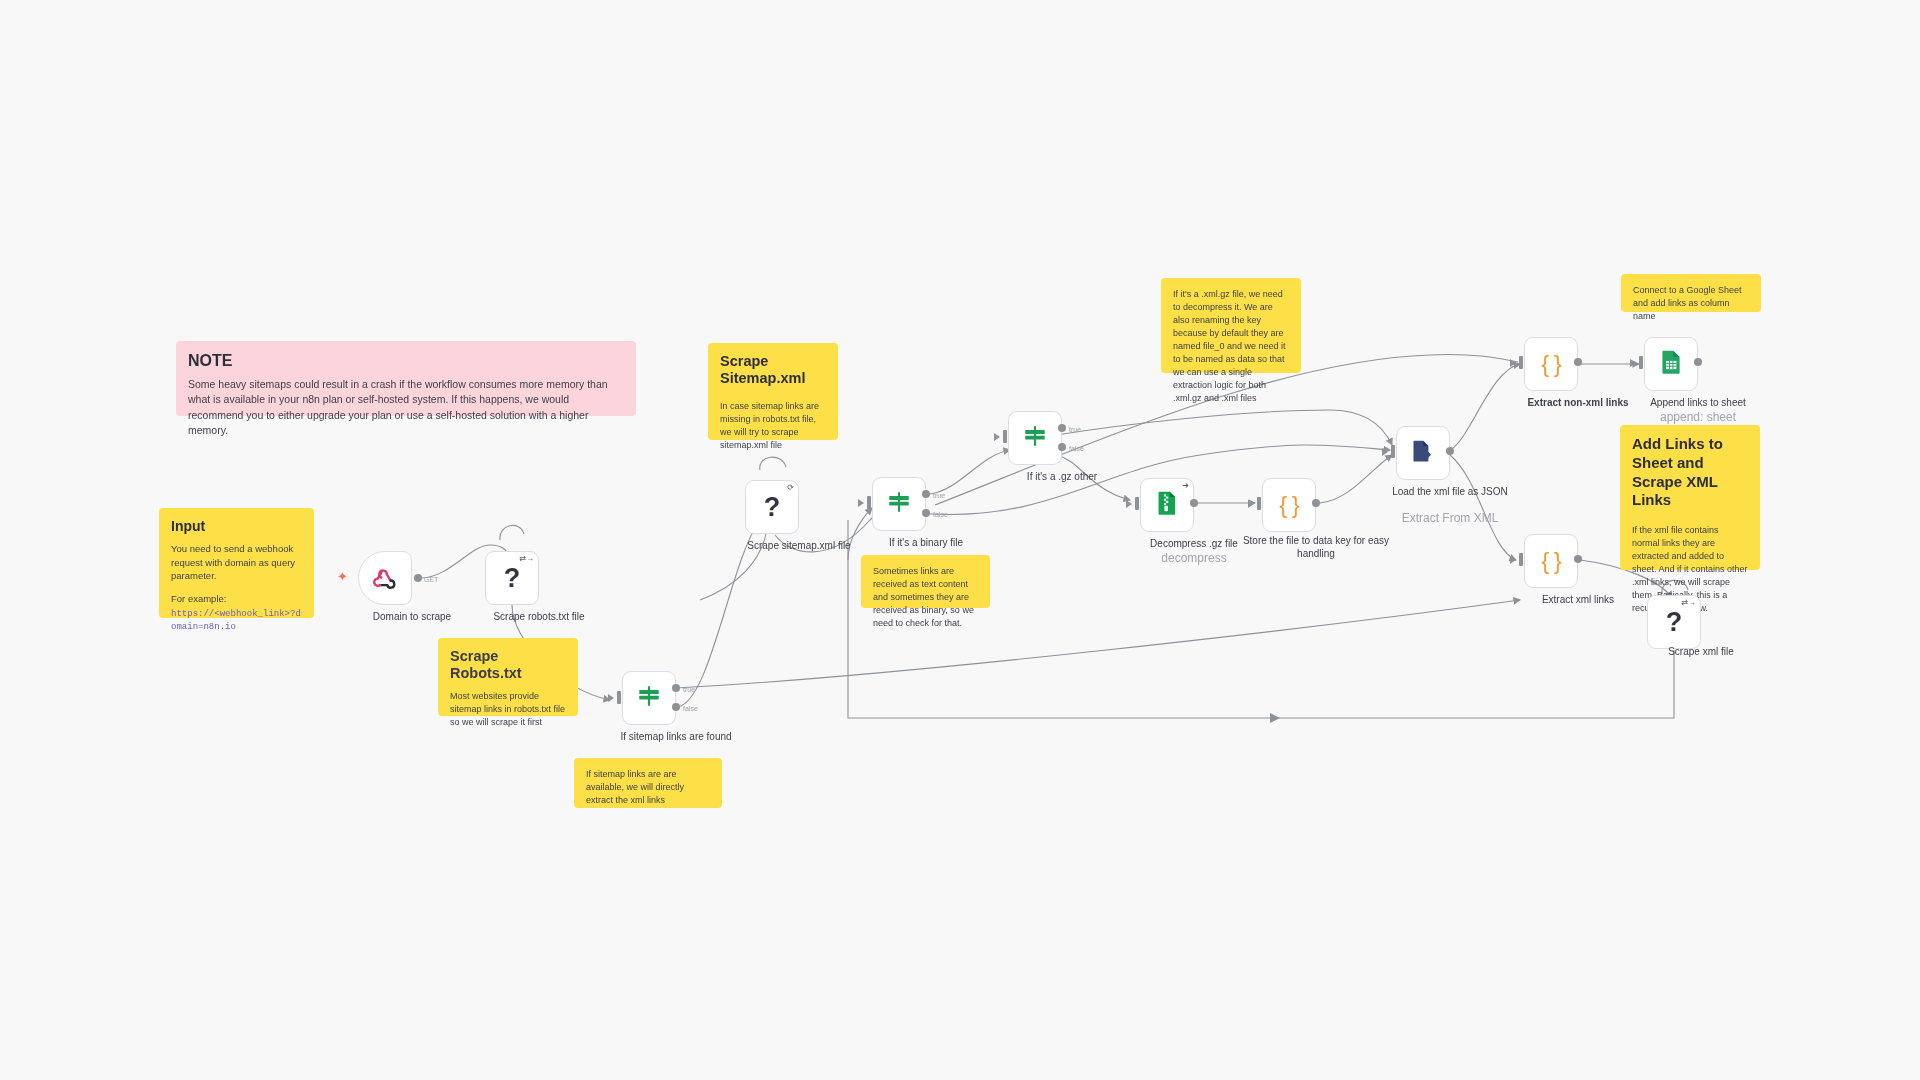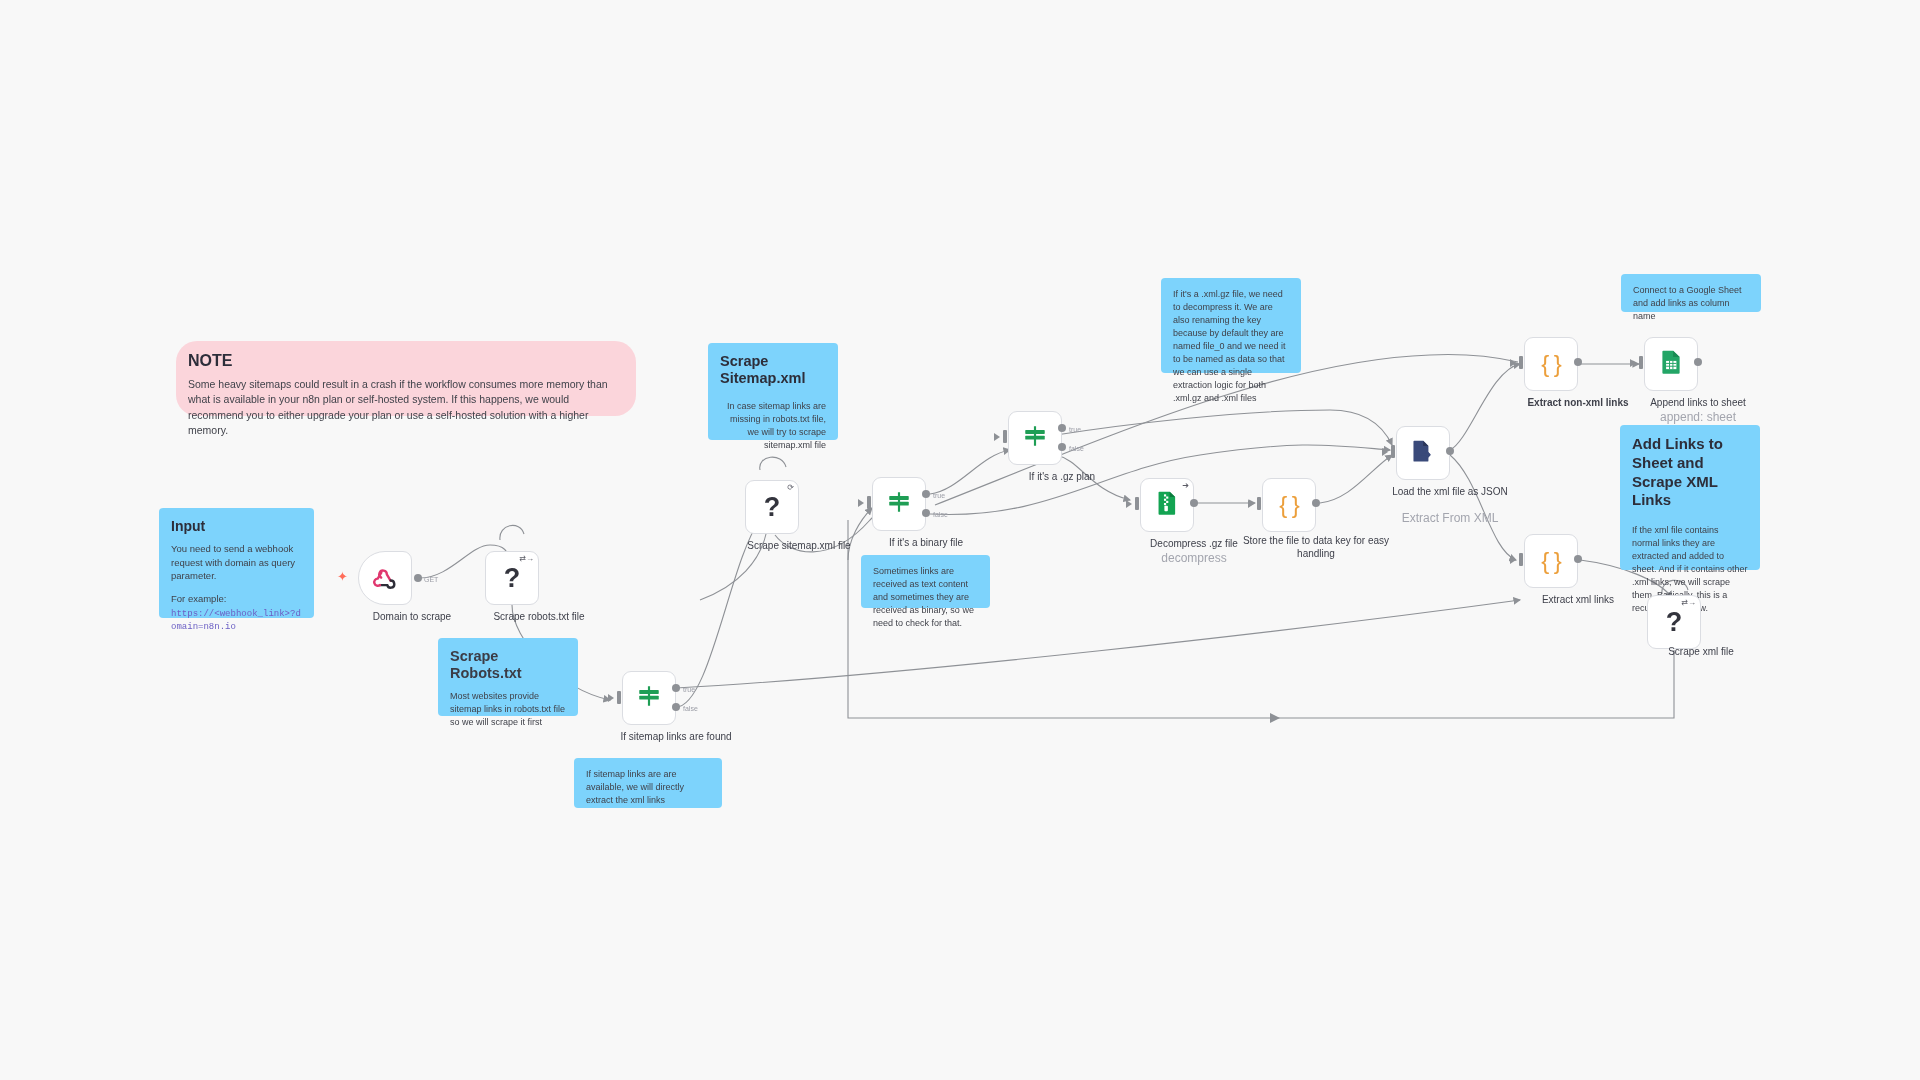--- a/index.html
+++ b/index.html
@@ -28,38 +28,38 @@
   
   .sticky {
     position: absolute;
     box-sizing: border-box;
     border-radius: 4px;
     padding: 10px 12px;
     background: #fdf4d4;
     color: #40424a;
     line-height: 1.45;
   }
-  .sticky.yellow { background: #7dd3fc; }
+  .sticky.yellow { background: #fde047; }
   .sticky.pink   { background: #fbd5db; }
   .sticky .s-title {
     font-weight: 700;
     color: #2d2e3a;
     margin: 0 0 7px 0;
     line-height: 1.2;
   }
   .sticky .s-body { margin: 0; }
   .sticky .s-body p { margin: 0 0 9px 0; }
   .sticky .s-body p:last-child { margin-bottom: 16px; }
   .sticky code, .sticky .code {
     font-family: "Liberation Mono", monospace;
     color: #6b5fc4;
     font-size: 0.95em;
   }
 
-  .note-main { left: 176px; top: 341px; width: 460px; height: 75px; font-size: 10.5px; border-radius: 21px; }
+  .note-main { left: 176px; top: 341px; width: 460px; height: 75px; font-size: 10.5px; }
   .note-main .s-title { font-size: 16px; }
 
   .note-input { left: 159px; top: 508px; width: 155px; height: 110px; font-size: 9.5px; }
   .note-input .s-title { font-size: 14px; }
 
   .note-robots { left: 438px; top: 638px; width: 140px; height: 78px; font-size: 9px; }
   .note-robots .s-title { font-size: 14.5px; color: #3b3c46; }
 
   .note-sitemapxml { left: 708px; top: 343px; width: 130px; height: 97px; font-size: 9px; }
   .note-sitemapxml .s-title { font-size: 14.5px; }
@@ -241,21 +241,21 @@
     </div>
   </div>
 
   <div class="sticky yellow note-robots">
     <div class="s-title">Scrape Robots.txt</div>
     <div class="s-body">Most websites provide sitemap links in robots.txt file so we will scrape it first</div>
   </div>
 
   <div class="sticky yellow note-sitemapxml">
     <div class="s-title">Scrape Sitemap.xml</div>
-    <div class="s-body" style="margin-top:12px;text-align:right;">In case sitemap links are missing in robots.txt file, we will try to scrape sitemap.xml file</div>
+    <div class="s-body" style="margin-top:12px;">In case sitemap links are missing in robots.txt file, we will try to scrape sitemap.xml file</div>
   </div>
 
   <div class="sticky yellow note-sitemap-found">
     <div class="s-body">If sitemap links are are available, we will directly extract the xml links</div>
   </div>
 
   <div class="sticky yellow note-binary">
     <div class="s-body">Sometimes links are received as text content and sometimes they are received as binary, so we need to check for that.</div>
   </div>
 
@@ -340,21 +340,21 @@
         <rect x="3" y="6.5" width="18" height="3.6" rx="0.6" fill="#1f9e55"></rect>
         <rect x="3" y="11.7" width="18" height="3.6" rx="0.6" fill="#1f9e55"></rect>
         <rect x="11" y="3" width="2" height="18" fill="#1f9e55"></rect>
       </svg>
     </span>
   </div>
   <div class="port" style="left:1058px; top:424px;"></div>
   <div class="port-label" style="left:1069px; top:426px;">true</div>
   <div class="port" style="left:1058px; top:443px;"></div>
   <div class="port-label" style="left:1069px; top:445px;">false</div>
-  <div class="node-label" style="left:1035px; top:471px;">If it's a .gz plan</div>
+  <div class="node-label" style="left:1035px; top:471px;">If it's a .gz other</div>
 
   <div class="arrow-in" style="left:1126px; top:500px;"></div>
   <div class="port-in" style="left:1135px; top:497px;"></div>
   <div class="node" style="left:1140px; top:478px;">
     <span class="badge">➔</span>
     <span>
       <svg width="24" height="26" viewBox="0 0 20 24">
         <path d="M3 1.5h9.5L17.5 6.5V22a.8.8 0 0 1-.8.8H3a.8.8 0 0 1-.8-.8V2.3A.8.8 0 0 1 3 1.5z" fill="#13a452"></path>
         <path d="M12.5 1.5 17.5 6.5h-5z" fill="#0c7c3e"></path>
         <rect x="7.2" y="4" width="2" height="2" fill="#fff"></rect>

